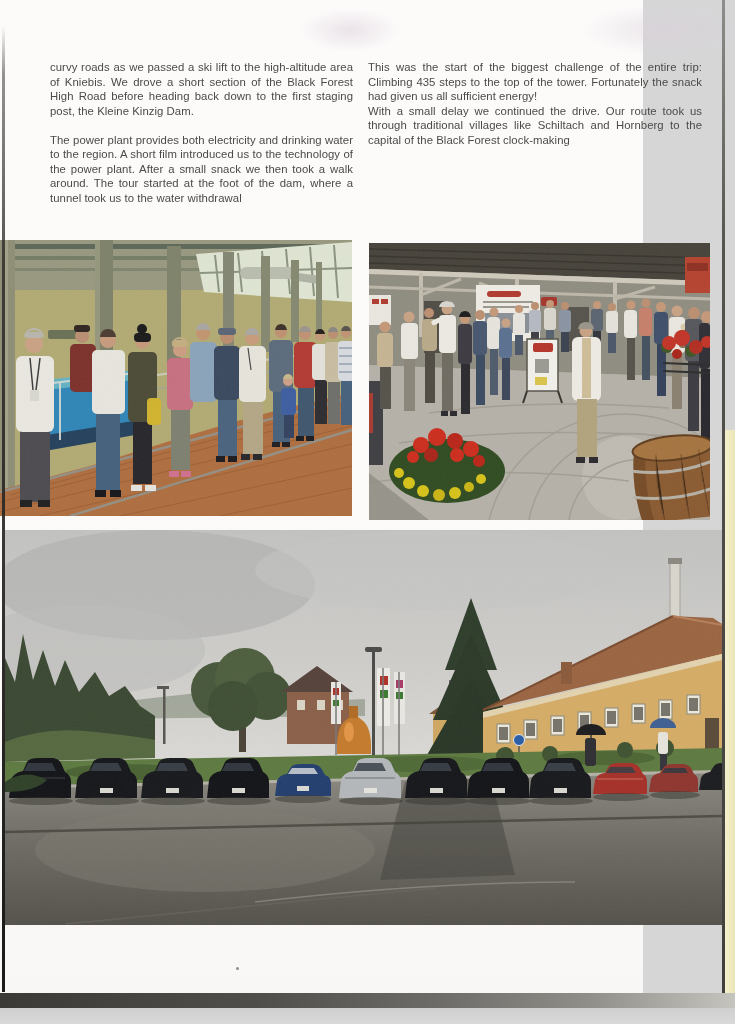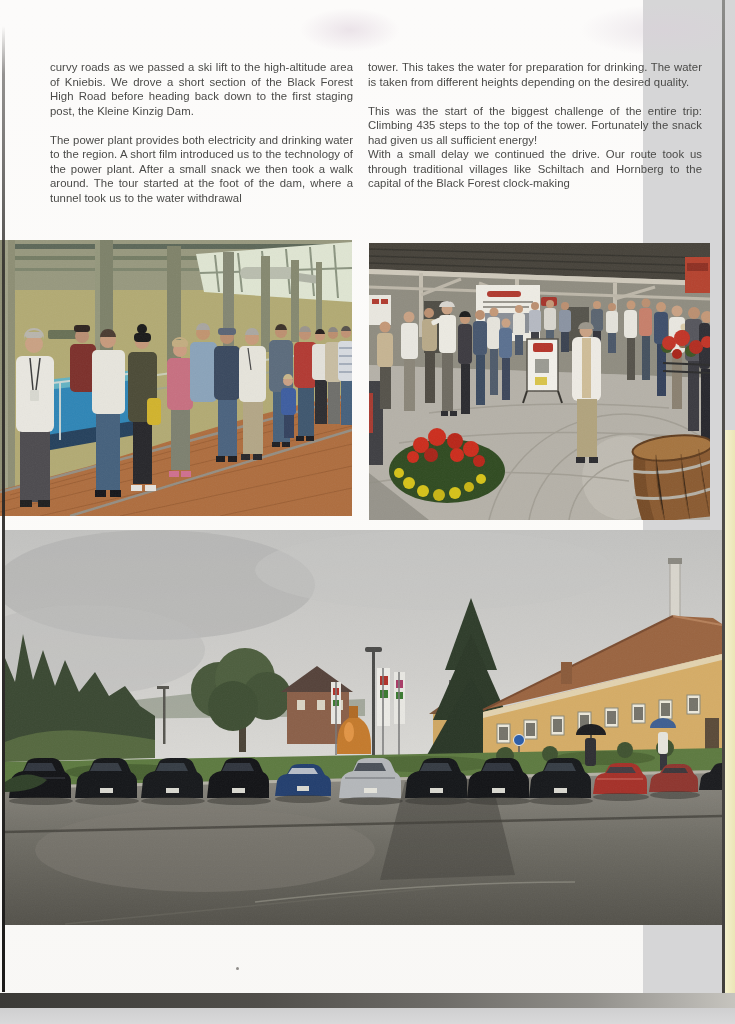--- a/index.html
+++ b/index.html
@@ -51,21 +51,20 @@
 
   <div class="smudge s1"></div>
   <div class="smudge s2"></div>
 
   <section>
     <div class="col col-left">
       <p>curvy roads as we passed a ski lift to the high-altitude area of Kniebis. We drove a short section of the Black Forest High Road before heading back down to the first staging post, the Kleine Kinzig Dam.</p>
       <p>The power plant provides both electricity and drinking water to the region. A short film introduced us to the technology of the power plant. After a small snack we then took a walk around. The tour started at the foot of the dam, where a tunnel took us to the water withdrawal</p>
     </div>
     <div class="col col-right">
-      <p>tower. This takes the water for preparation for drinking. The water is taken from different heights depending on the desired quality.</p>
       <p>This was the start of the biggest challenge of the entire trip: Climbing 435 steps to the top of the tower. Fortunately the snack had given us all sufficient energy!
 With a small delay we continued the drive. Our route took us through traditional villages like Schiltach and Hornberg to the capital of the Black Forest clock-making</p>
     </div>
   </section>
 
   <figure class="photo photo1">
     <svg viewBox="0 0 352 276" preserveAspectRatio="none" aria-hidden="true">
       <defs>
         <filter id="g1">
             <feTurbulence type="fractalNoise" baseFrequency="0.9" numOctaves="2" stitchTiles="stitch"></feTurbulence>

